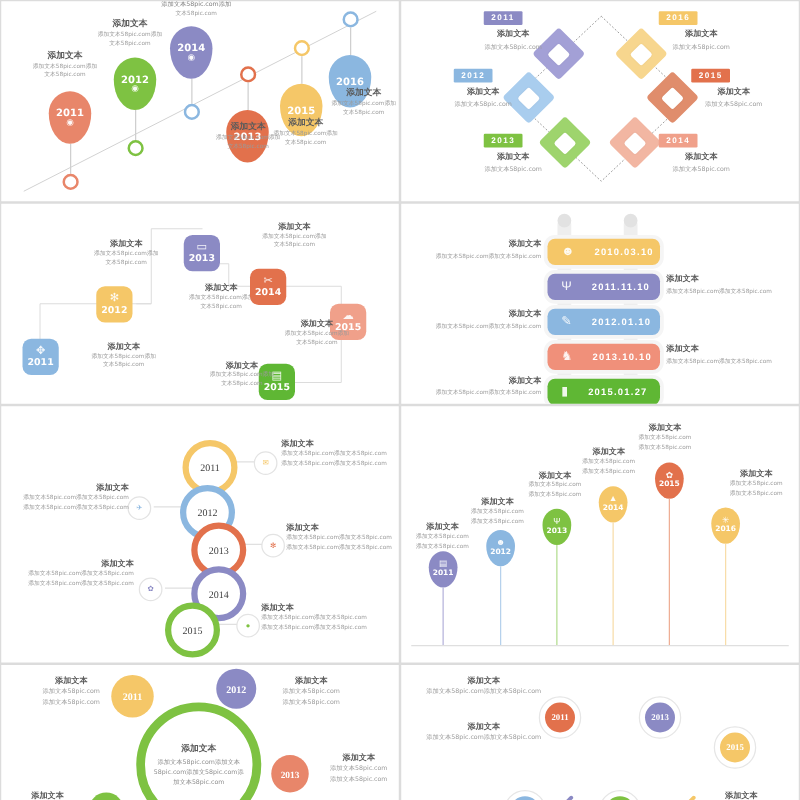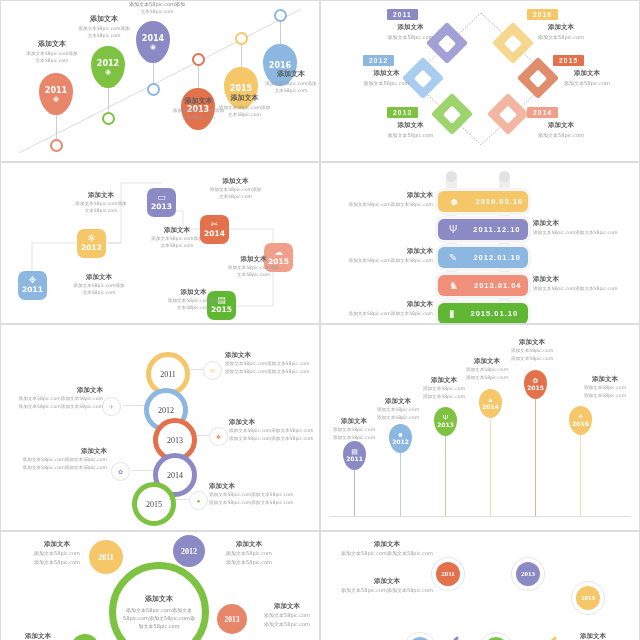--- a/index.html
+++ b/index.html
@@ -388,48 +388,48 @@
       <span class="ic">☻</span>
       <span class="dt">2010.03.10</span>
     </div>
     <div class="lbl" style="left:16px;top:28px;width:96px;text-align:right;">
       <div class="ttl cn">添加文本</div>
       <div class="sub cn">添加文本58pic.com添加文本58pic.com</div>
     </div>
 
     <div class="bar" style="left:117px;top:56px;width:90px;background:#8b8ac4;">
       <span class="ic">Ψ</span>
-      <span class="dt">2011.12.10</span>
+      <span class="dt">2011.11.10</span>
     </div>
     <div class="lbl" style="left:212px;top:56px;width:100px;">
       <div class="ttl cn">添加文本</div>
       <div class="sub cn">添加文本58pic.com添加文本58pic.com</div>
     </div>
 
     <div class="bar" style="left:117px;top:84px;width:90px;background:#8bb7e0;">
       <span class="ic">✎</span>
       <span class="dt">2012.01.10</span>
     </div>
     <div class="lbl" style="left:16px;top:84px;width:96px;text-align:right;">
       <div class="ttl cn">添加文本</div>
       <div class="sub cn">添加文本58pic.com添加文本58pic.com</div>
     </div>
 
     <div class="bar" style="left:117px;top:112px;width:90px;background:#f0907a;">
       <span class="ic">♞</span>
-      <span class="dt">2013.01.04</span>
+      <span class="dt">2013.10.10</span>
     </div>
     <div class="lbl" style="left:212px;top:112px;width:100px;">
       <div class="ttl cn">添加文本</div>
       <div class="sub cn">添加文本58pic.com添加文本58pic.com</div>
     </div>
 
     <div class="bar" style="left:117px;top:140px;width:90px;background:#5fb734;">
       <span class="ic">▮</span>
-      <span class="dt">2015.01.10</span>
+      <span class="dt">2015.01.27</span>
     </div>
     <div class="lbl" style="left:16px;top:137px;width:96px;text-align:right;">
       <div class="ttl cn">添加文本</div>
       <div class="sub cn">添加文本58pic.com添加文本58pic.com</div>
     </div>
   </div>
 
   <div class="slide s5">
 
     <div class="link" style="left:177px;top:44px;width:30px;"></div>

